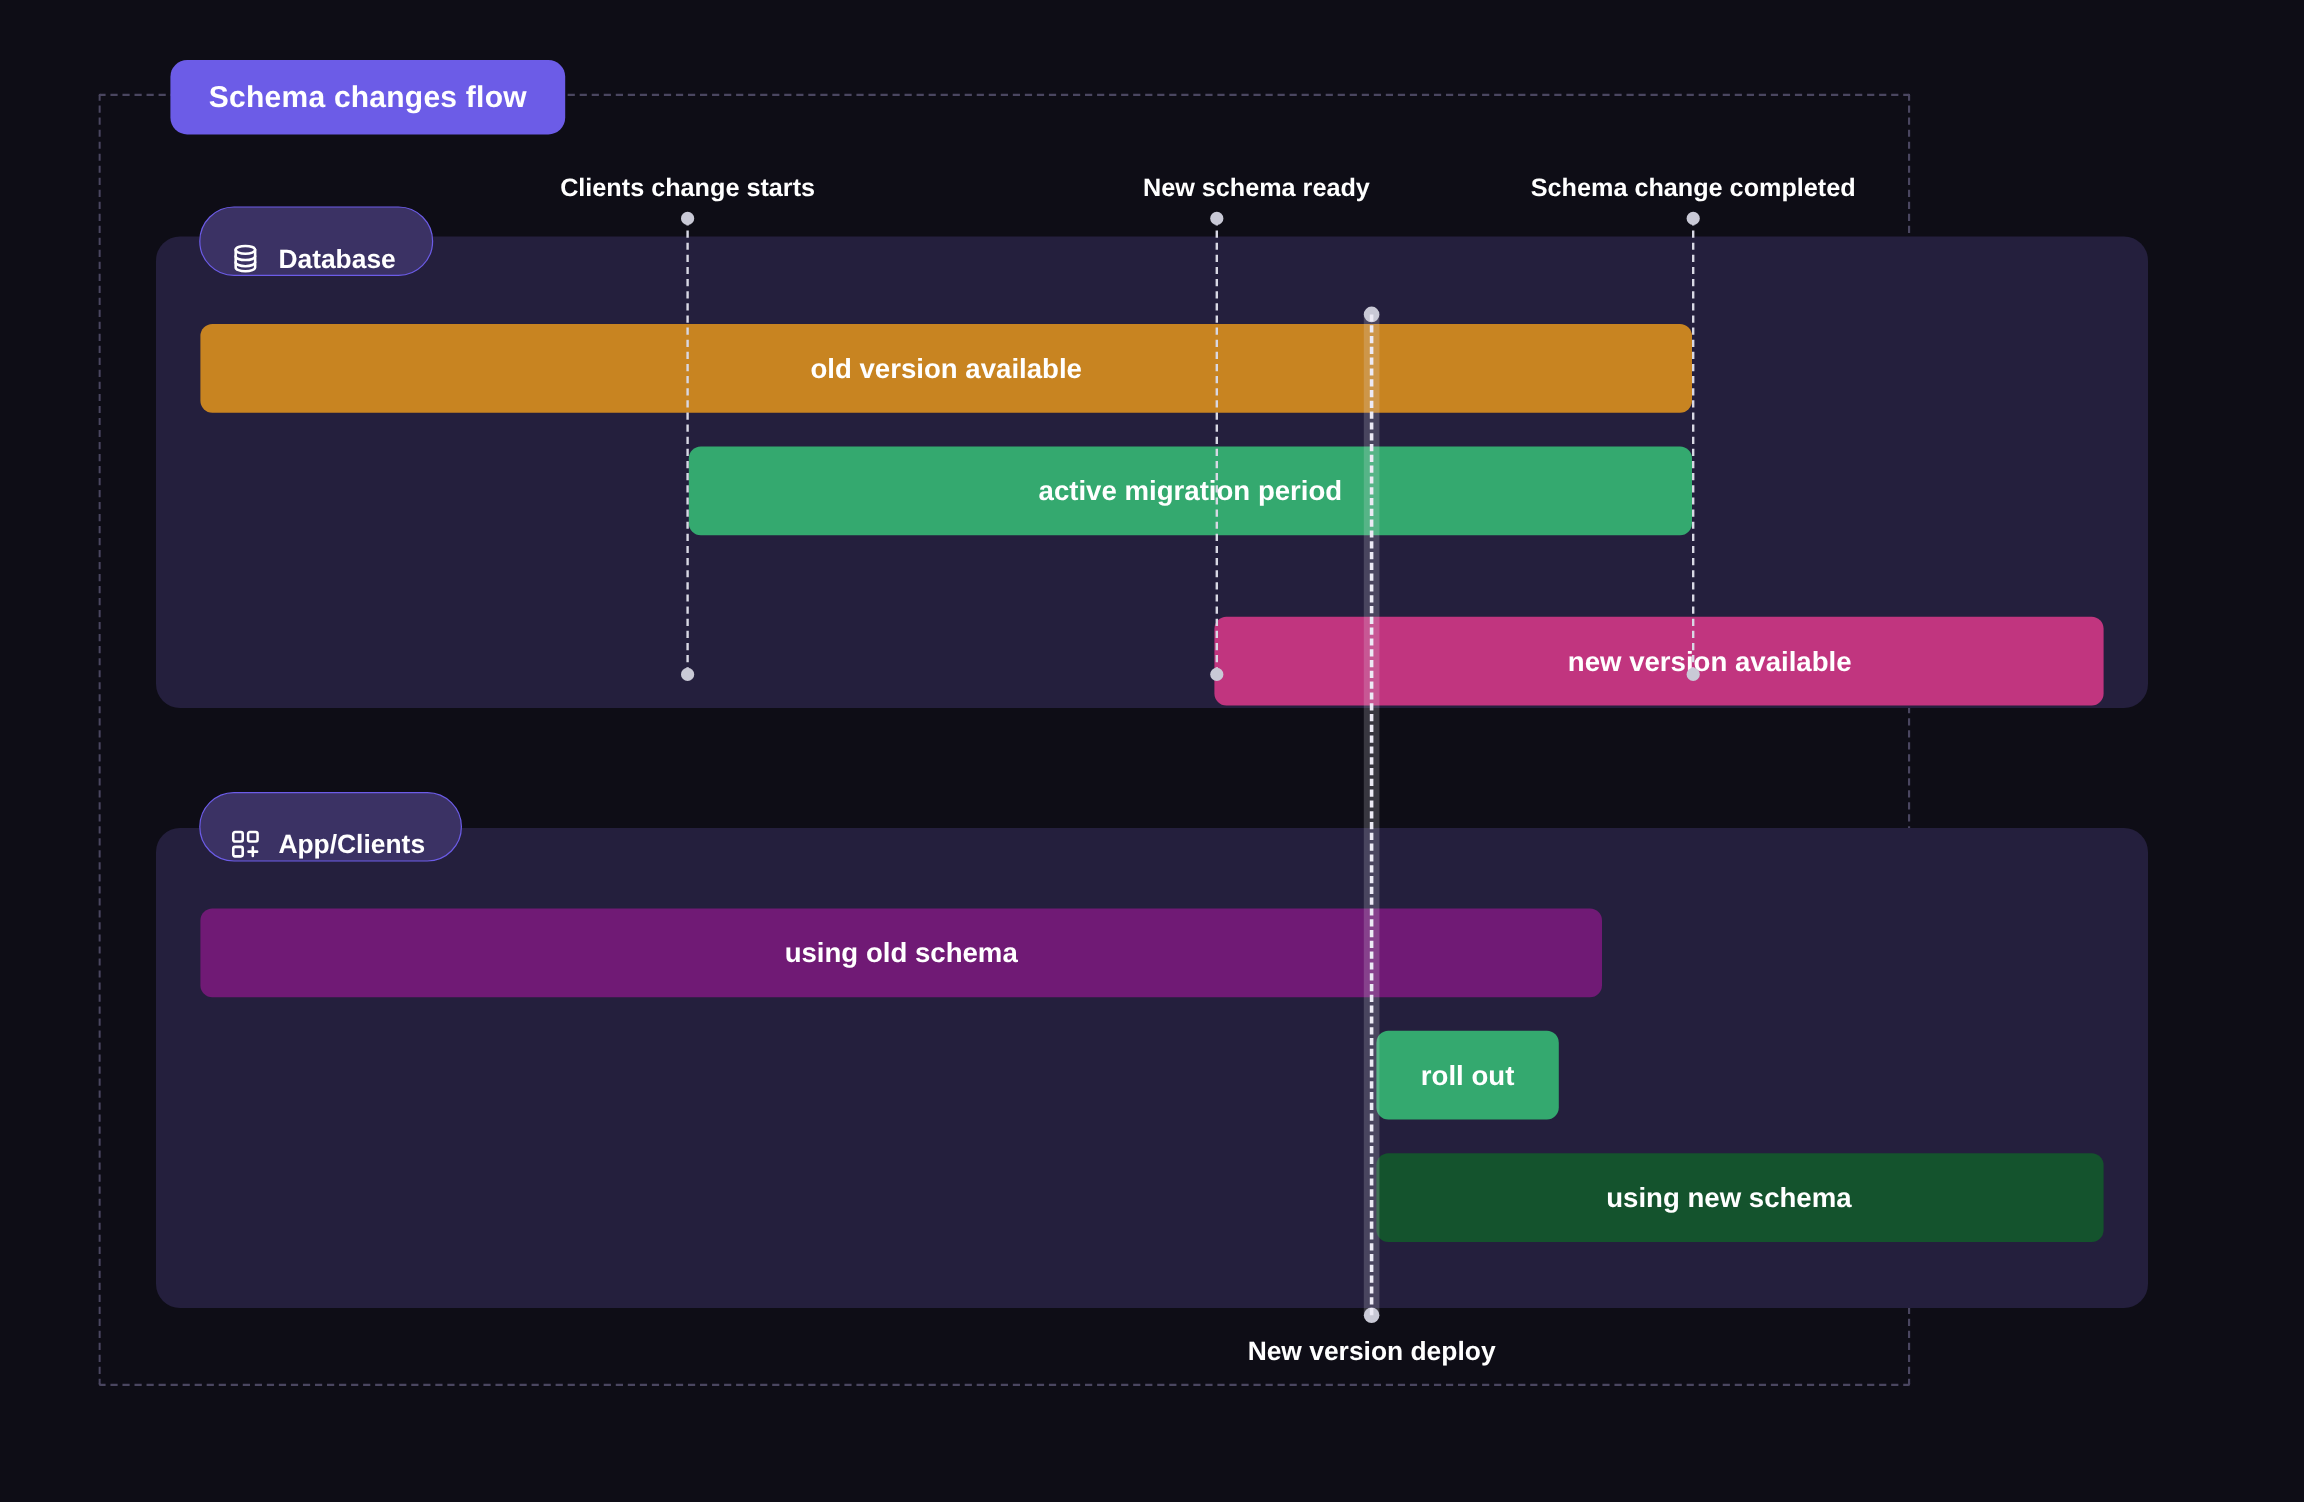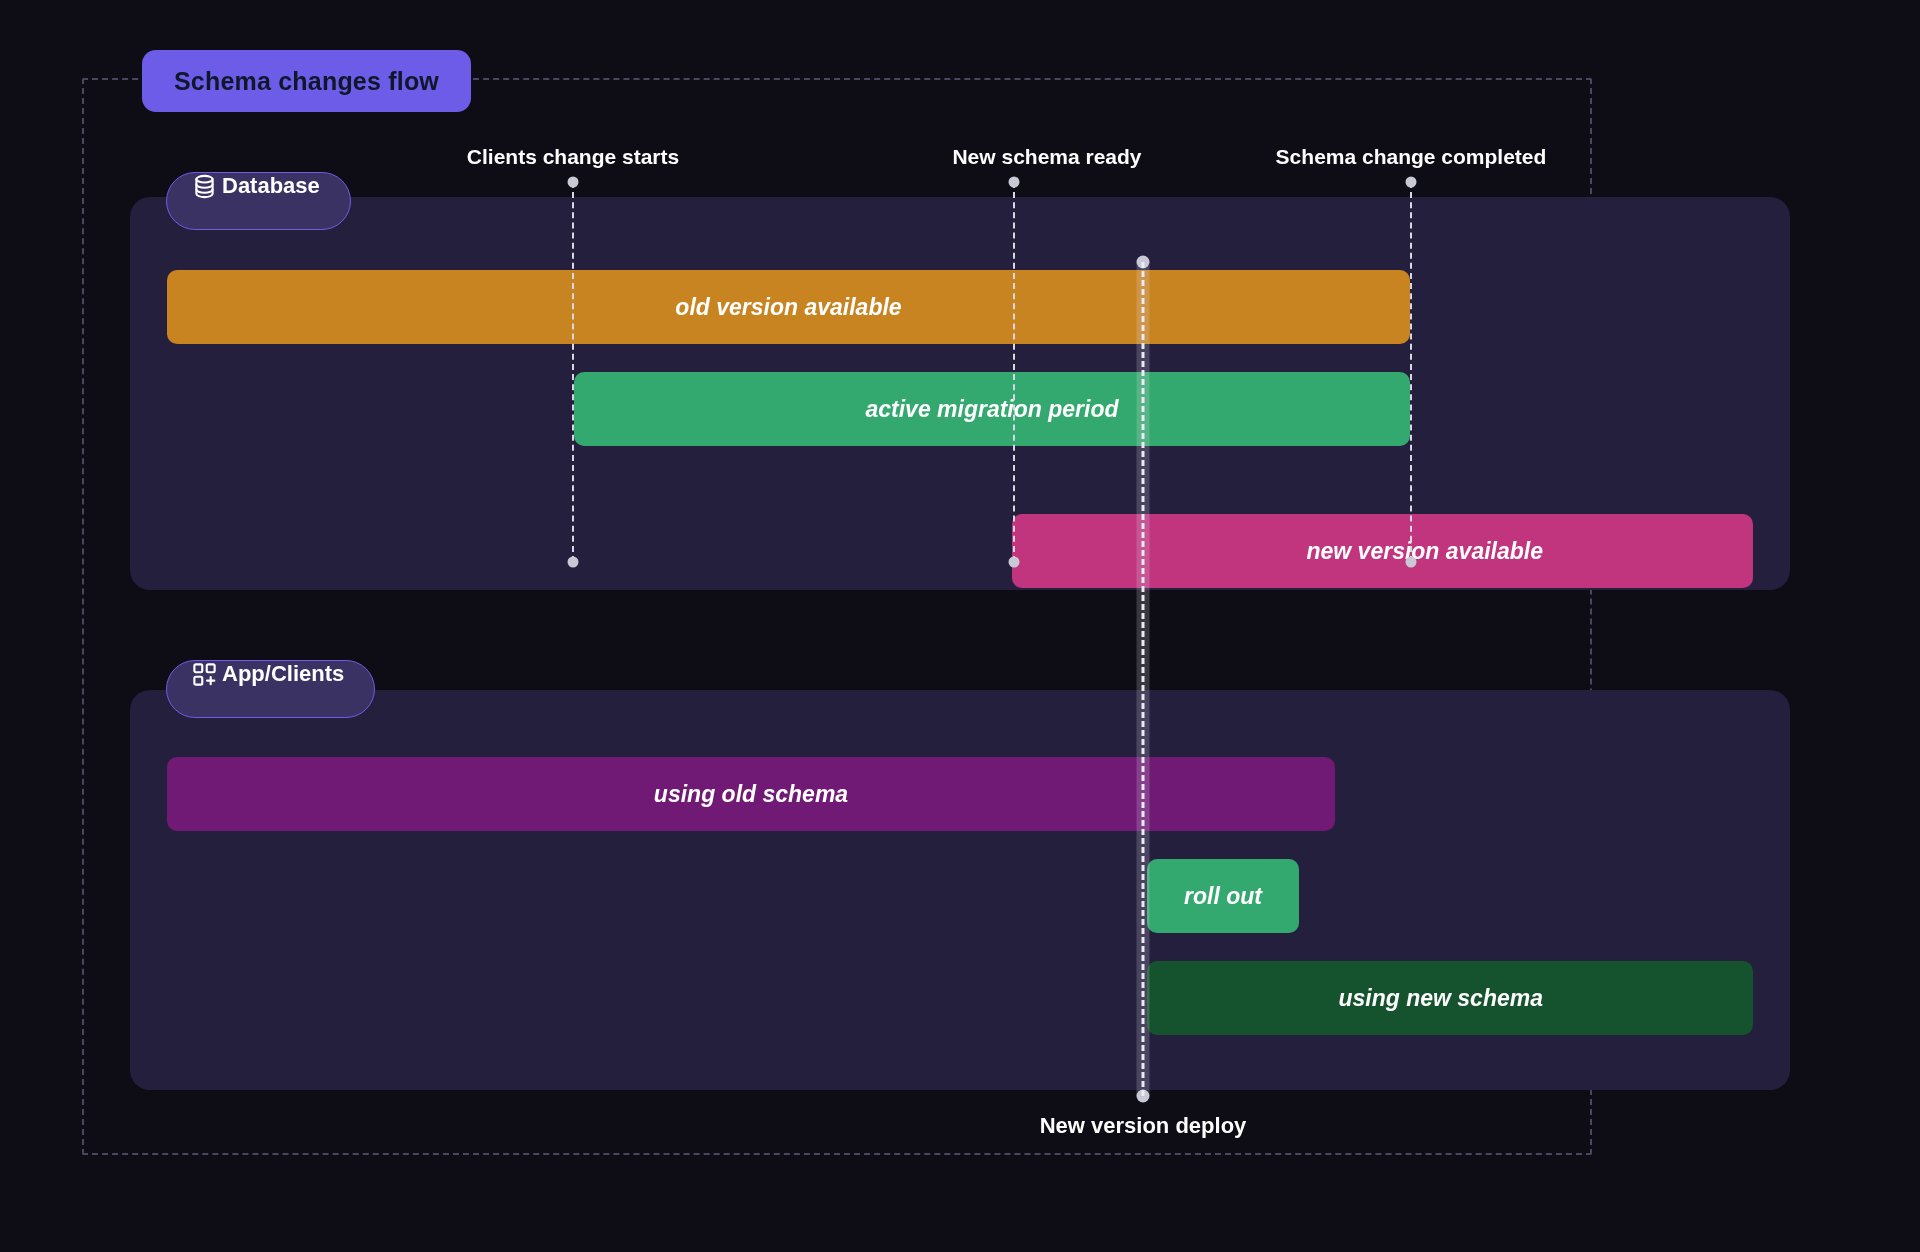--- a/index.html
+++ b/index.html
@@ -22,43 +22,43 @@
 
   
   .title-badge {
     position: absolute;
     left: 142px; top: 50px;
     padding: 0 32px;
     height: 62px;
     display: flex; align-items: center;
     background: #6c5ce7;
     border-radius: 14px;
-    color: #0f172a;
+    color: #ffffff;
     font-size: 25px;
     font-weight: 700;
     letter-spacing: .2px;
     z-index: 40;
   }
 
   
   .panel {
     position: absolute;
     background: #241f3d;
     border-radius: 20px;
     z-index: 5;
   }
   #panel-db  { left: 130px; top: 197px;  width: 1660px; height: 393px; }
   #panel-app { left: 130px; top: 690px;  width: 1660px; height: 400px; }
 
   
   .lane-badge {
     position: absolute;
     height: 58px;
-    display: flex; align-items: flex-start;
-    gap: 4px;
+    display: flex; align-items: flex-end;
+    gap: 14px;
     padding: 0 30px 0 24px;
     background: #3b3264;
     border: 1px solid #6c5ce7;
     border-radius: 30px;
     color: #fff;
     font-size: 22px;
     font-weight: 700;
     z-index: 30;
   }
   #lane-badge-db  { left: 166px; top: 172px; }
@@ -112,21 +112,20 @@
     height: 74px;
     border-radius: 10px;
     display: flex;
     align-items: center;
     justify-content: center;
     color: #ffffff;
     font-size: 23px;
     font-weight: 700;
     z-index: 12;
     padding: 0 18px;
-    font-style: italic;
   }
   .bar-label { position: relative; z-index: 2; }
   .bar.lbl-right { justify-content: flex-end; padding-right: 210px; }
 
   .bottom-label {
     position: absolute;
     color: #ffffff;
     font-size: 22px;
     font-weight: 700;
     white-space: nowrap;

